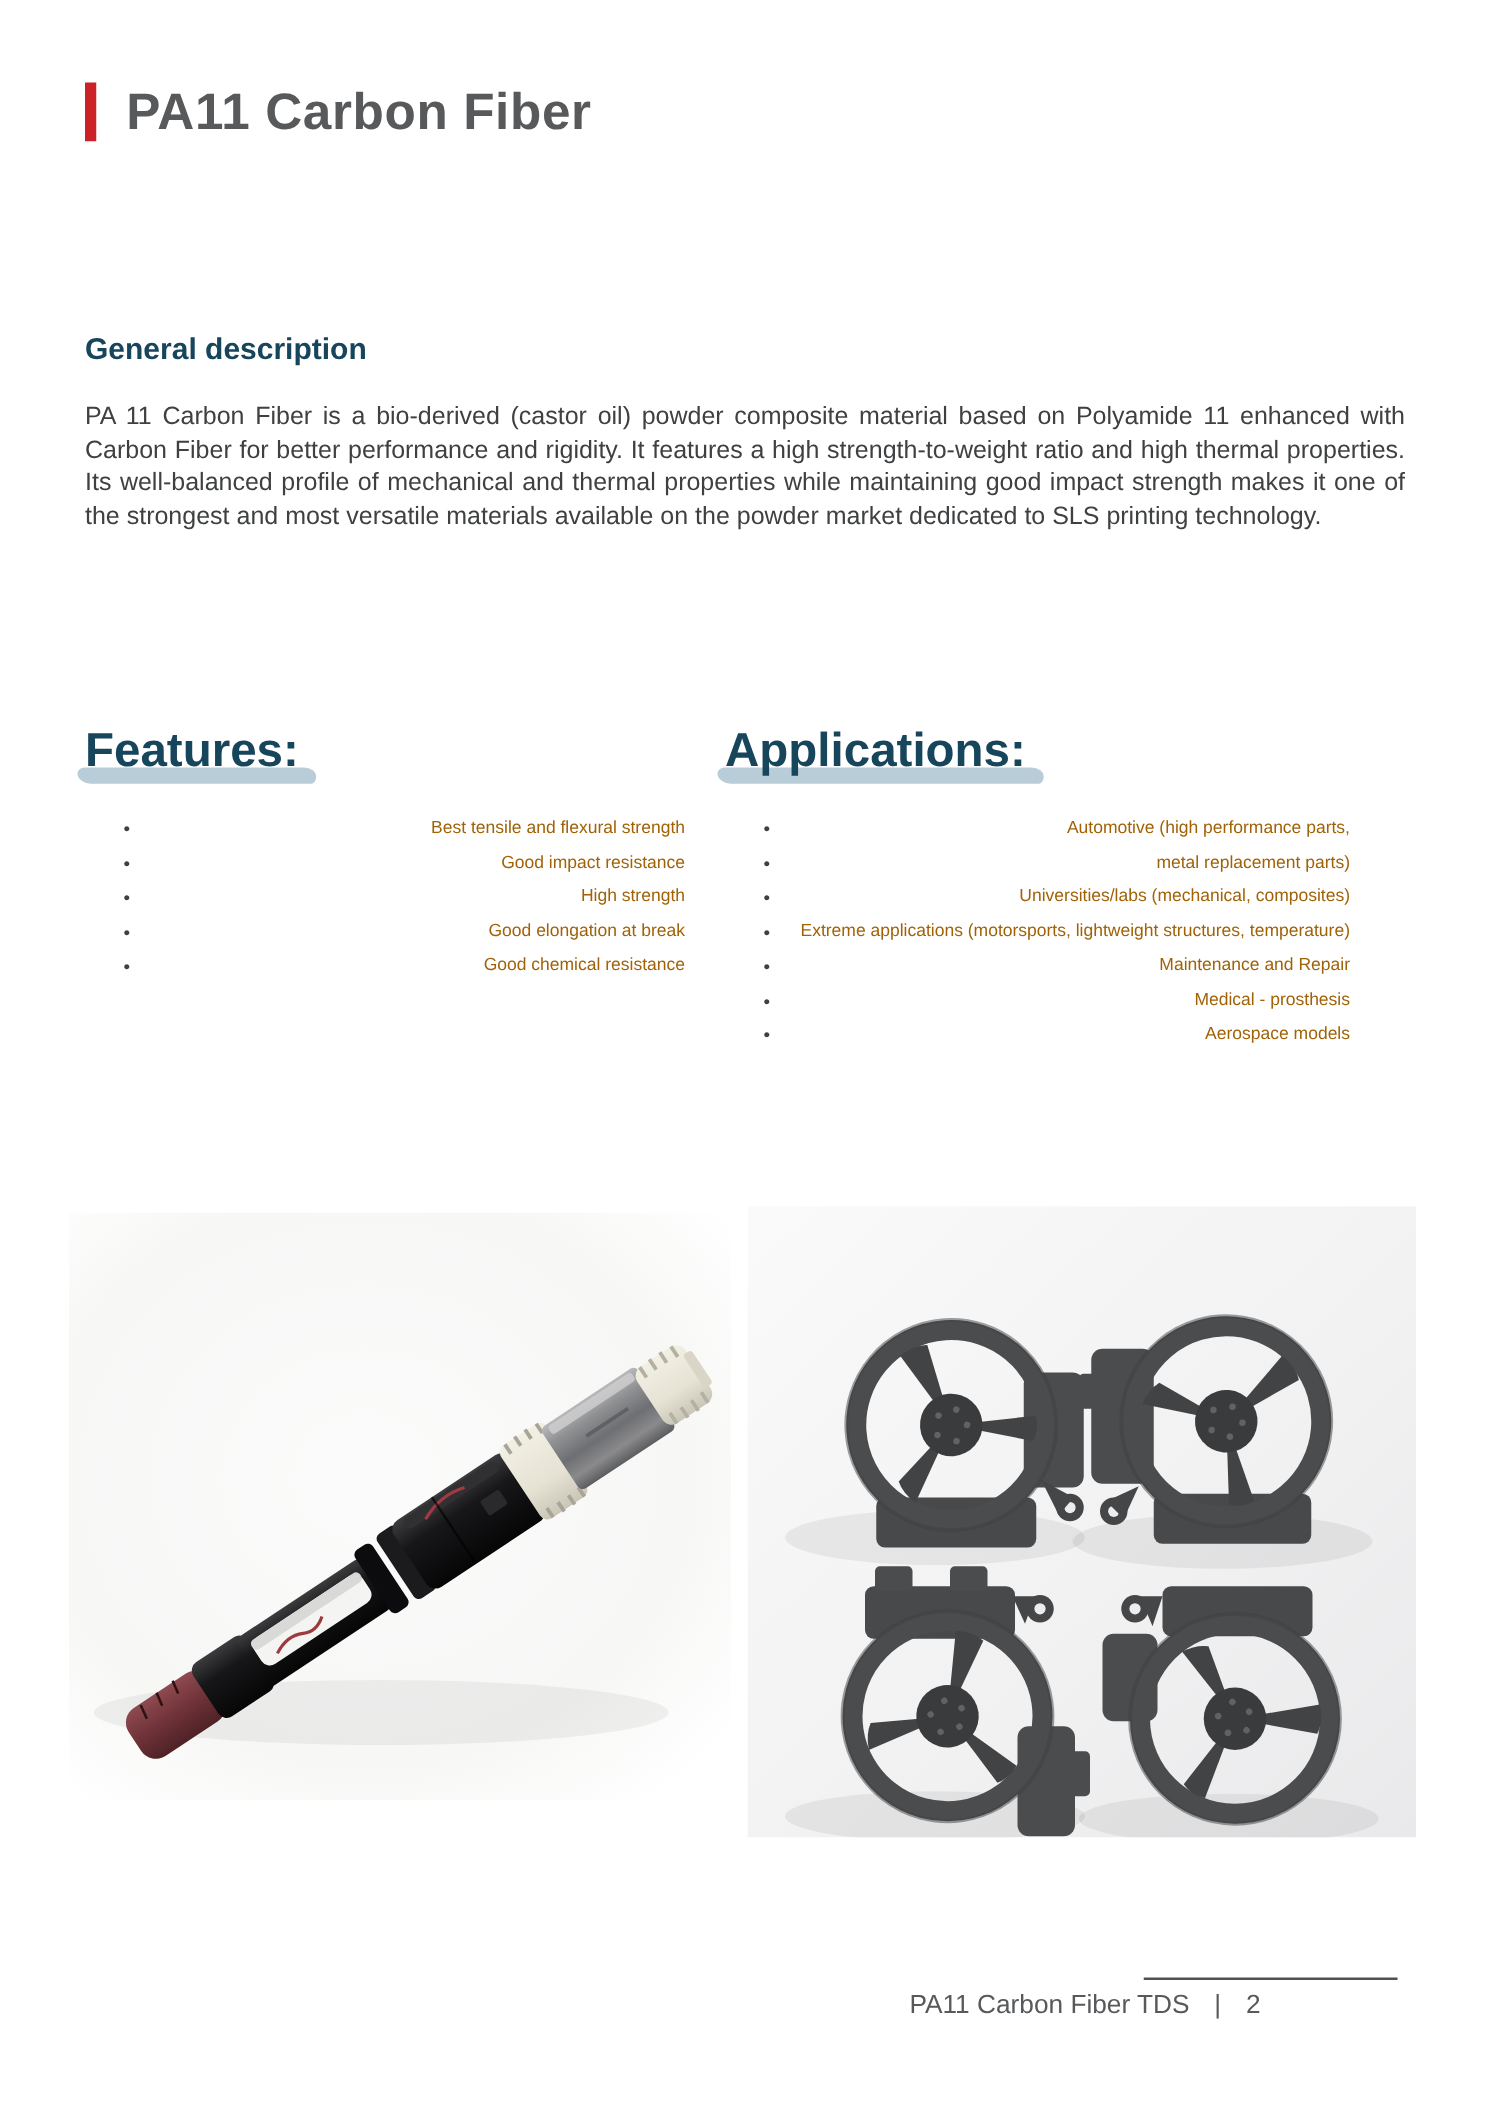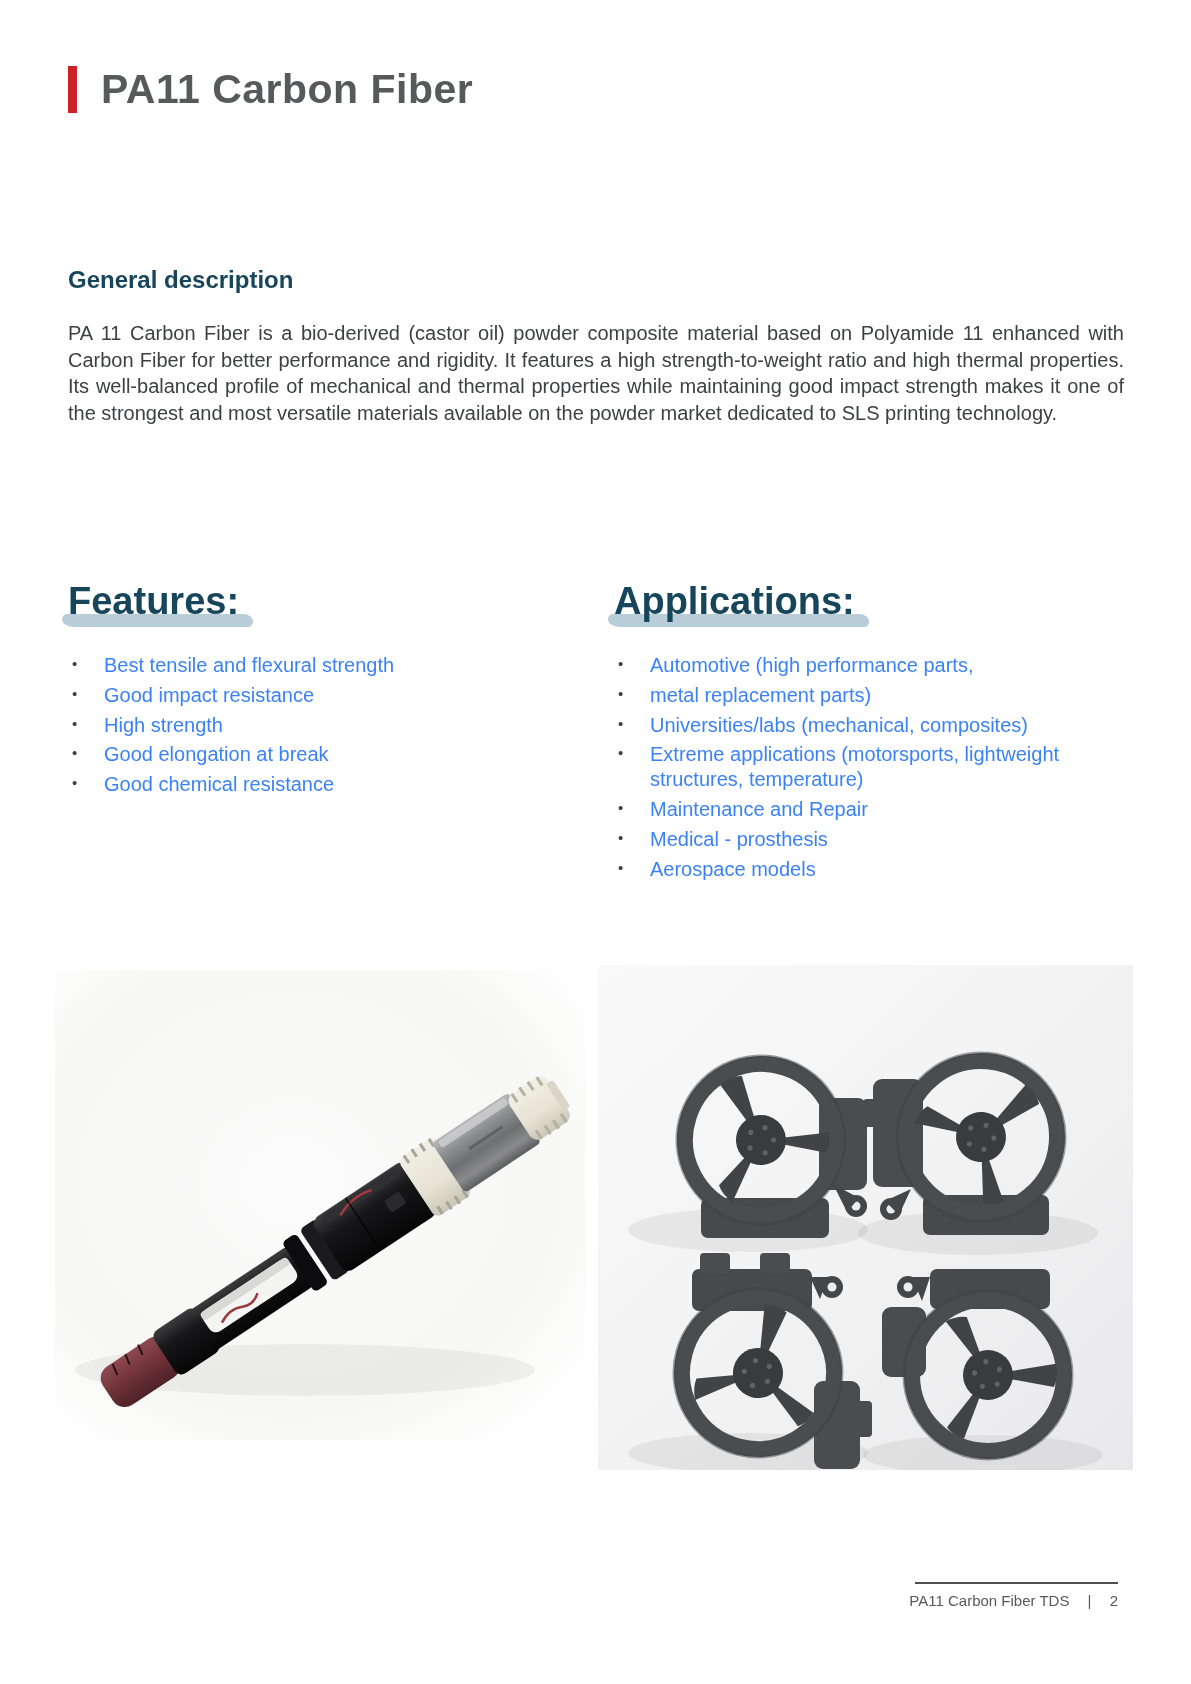--- a/index.html
+++ b/index.html
@@ -20,50 +20,50 @@
   .general { position:absolute; left:68px; top:266px; width:1056px; }
   h2.section-heading {
     font-size:24px; font-weight:700; color:#17465c; margin-bottom:26px;
   }
   .general p {
     font-size:20px; line-height:1.33; text-align:justify; color:#3f4042;
   }
 
   
   .col-features     { position:absolute; left:68px;  top:580px; width:480px; }
-  .col-applications { position:absolute; left:614px; top:580px; width:500px; }
+  .col-applications { position:absolute; left:580px; top:580px; width:500px; }
   h2.hl {
     position:relative; display:inline-block;
     font-size:38px; font-weight:700; color:#17465c; z-index:1;
   }
   h2.hl::after {
     content:""; position:absolute; left:-6px; right:-14px; bottom:-4px; height:13px;
     background:#b9cdd8; z-index:-1; border-radius:7px 12px 5px 14px / 6px 9px 7px 10px;
   }
   ul.bullet-list { list-style:none; margin-top:30px; }
   ul.bullet-list li {
-    display:flex; font-size:20px; line-height:1.24; color:#3b82f6; margin-bottom:5px;
+    display:flex; font-size:14px; line-height:1.24; color:#a16207; margin-bottom:5px;text-align:right;
   }
   ul.bullet-list li::before {
     content:"\2022"; flex:0 0 36px; font-size:15px; line-height:1.5; color:#3f4042;
     text-indent:4px;
   }
   ul.bullet-list li span { flex:1; }
 
   
   .photos { position:absolute; left:0; top:950px; width:1191px; height:540px; }
   .photo-svg { position:absolute; }
 
   
   .footer-rule {
     position:absolute; left:915px; top:1582px; width:203px; height:2px; background:#4f5052;
   }
   .footer-text {
-    position:absolute; left:618px; top:1592px; width:500px; text-align:right;
-    font-size:15px; color:#58595b;
+    position:absolute; left:618px; top:1592px; width:500px; text-align:center;
+    font-size:21px; color:#58595b;
   }
   .footer-text .sep { margin:0 14px; color:#58595b; }
 </style>
 </head>
 <body>
 
 <div class="page">
 
   <div class="title-row">
     <span class="accent-bar"></span>

